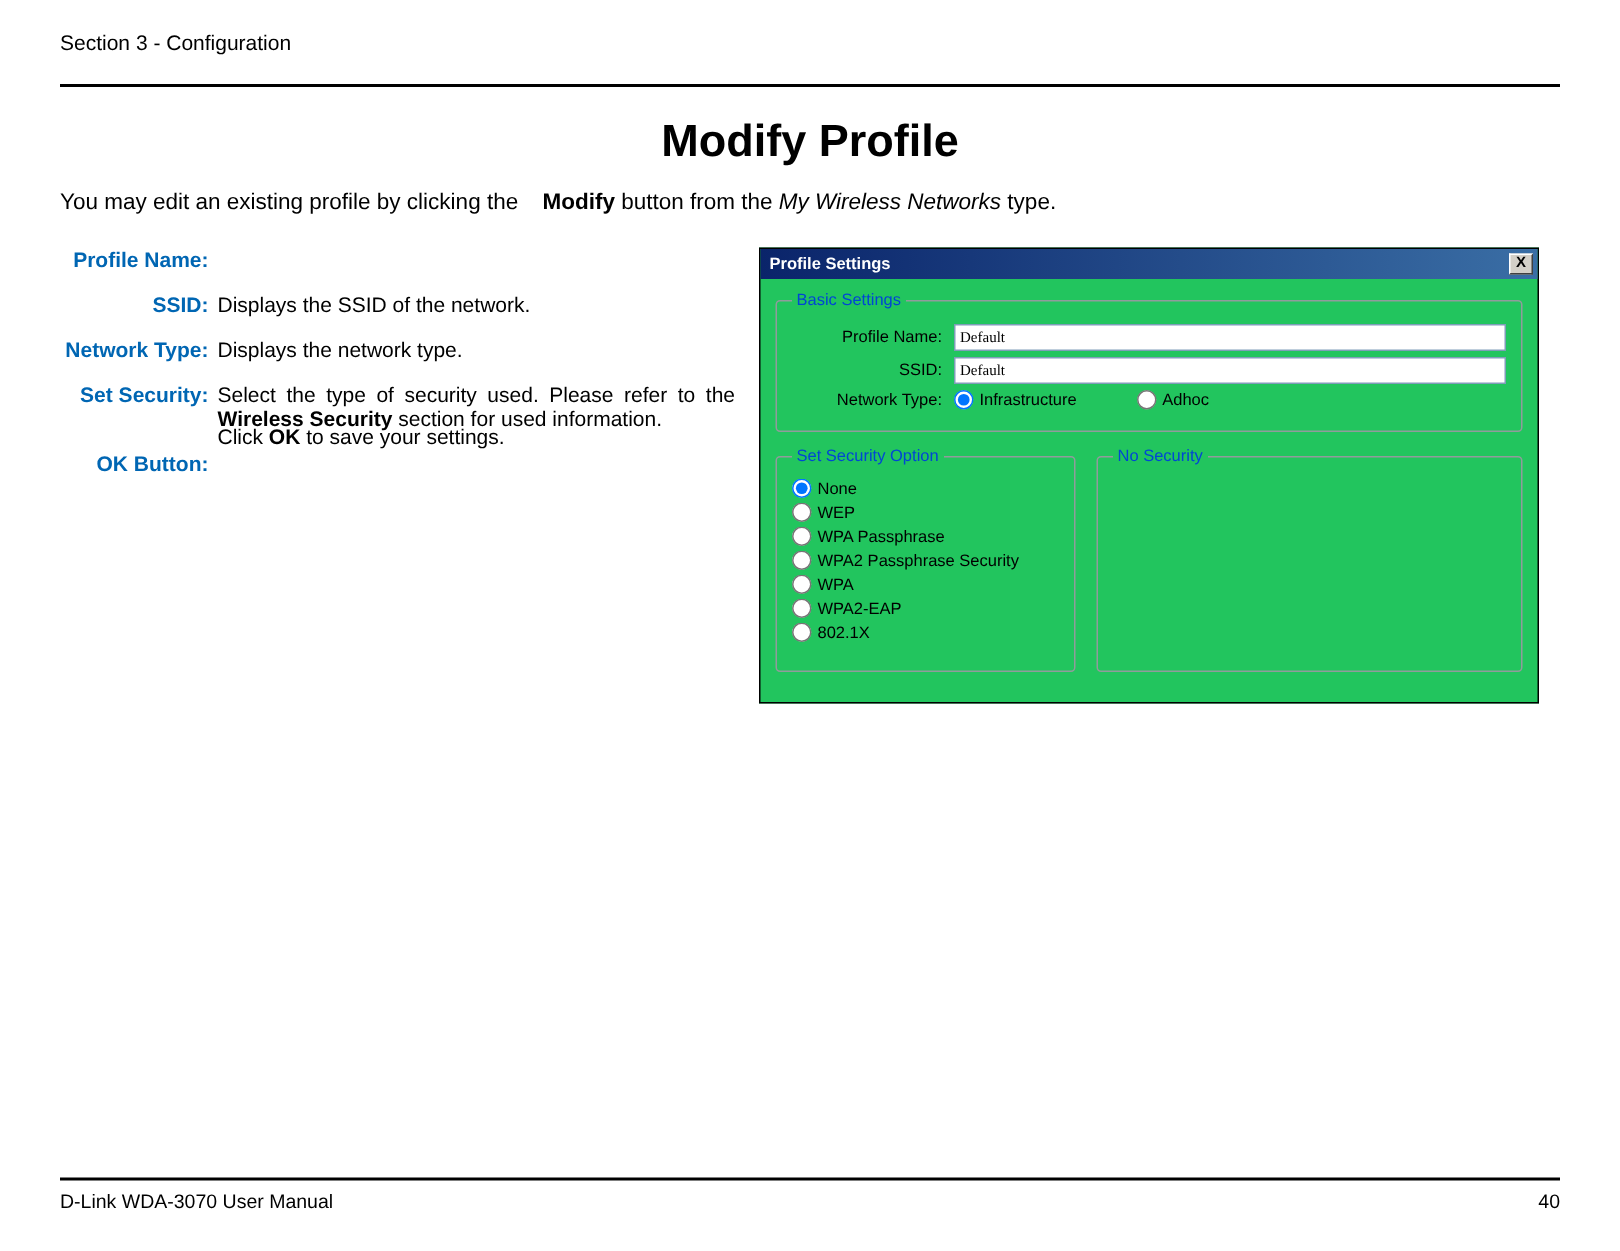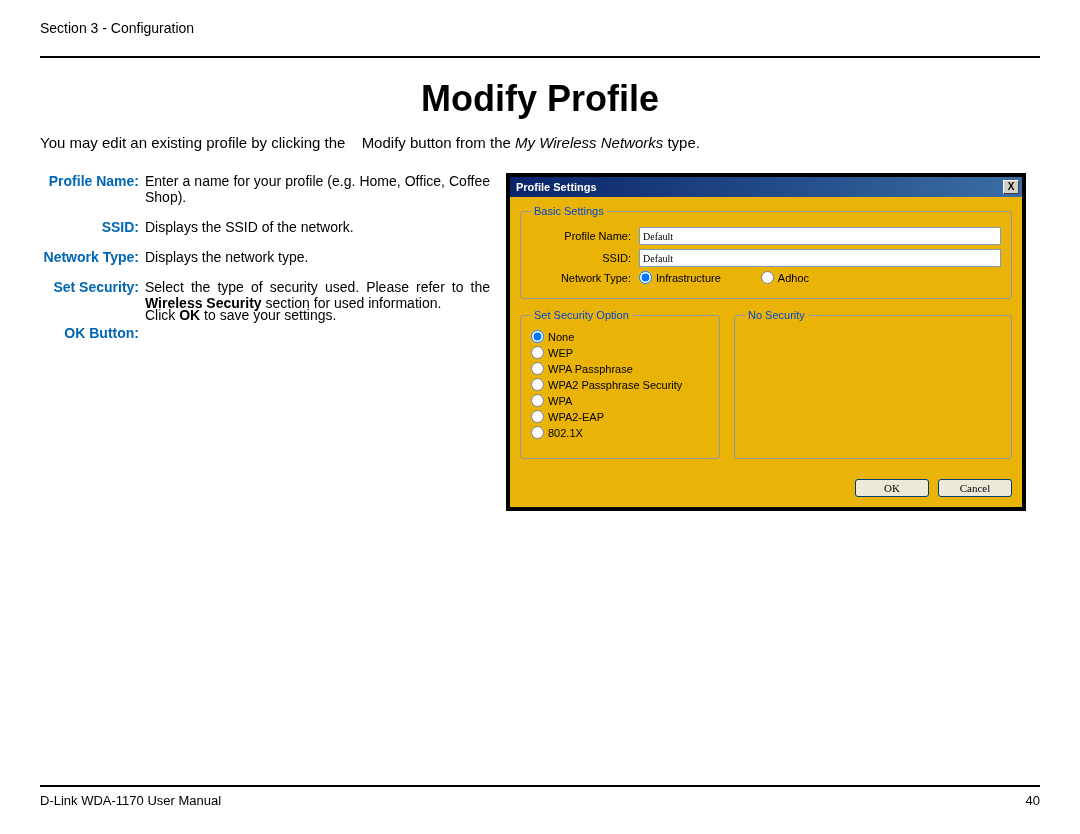--- a/index.html
+++ b/index.html
@@ -17,30 +17,30 @@
   }
   .header-line {
     font-size: 14px;
     padding-bottom: 20px;
     border-bottom: 2px solid #000;
     margin-bottom: 20px;
   }
   .title {
     font-family: "Arial Narrow", Arial, sans-serif;
     font-stretch: condensed;
-    font-size: 36px;
+    font-size: 30px;
     font-weight: bold;
     text-align: center;
     margin-bottom: 14px;
   }
   .intro {
     font-size: 15px;
     margin-bottom: 22px;
   }
-  .intro .bold { font-weight: normal; padding-left: 12px; }
+  .intro .bold { font-weight: bold; padding-left: 12px; }
   .intro .italic { font-style: italic; }
   .content-row {
     display: flex;
     gap: 16px;
     align-items: flex-start;
   }
   .definitions {
     width: 450px;
     font-size: 14px;
   }
@@ -60,22 +60,22 @@
   }
   .def-text {
     flex: 1;
     text-align: justify;
   }
   .def-text .bold { font-weight: bold; }
 
   
   .dialog {
     width: 520px;
-    border: 4px solid #000000;
-    background: #eab308;
+    border: 1px solid #000000;
+    background: #22c55e;
     font-family: Tahoma, sans-serif;
     font-size: 11px;
   }
   .dialog-title {
     background: linear-gradient(to right, #0a246a, #3a6ea5);
     color: #fff;
     font-weight: bold;
     padding: 3px 3px 3px 6px;
     display: flex;
     justify-content: space-between;
@@ -190,21 +190,20 @@
 
   <div class="intro">
     <span>You may edit an existing profile by clicking the </span><span class="bold">Modify</span><span> button from the </span><span class="italic">My Wireless Networks</span><span> type.</span>
   </div>
 
   <div class="content-row">
     <div class="definitions">
 
       <div class="def-row">
         <div class="def-label">Profile Name:</div>
-        <div class="def-text">Enter a name for your profile (e.g. Home, Office, Coffee Shop).</div>
       </div>
 
       <div class="def-row">
         <div class="def-label">SSID:</div>
         <div class="def-text">Displays the SSID of the network.</div>
       </div>
 
       <div class="def-row">
         <div class="def-label">Network Type:</div>
         <div class="def-text">Displays the network type.</div>
@@ -289,25 +288,21 @@
                   <input type="radio" name="sec" style="">
                   <span>802.1X</span>
                 </label>
             </div>
           </fieldset>
           <fieldset class="win">
             <legend>No Security</legend>
           </fieldset>
         </div>
       </div>
-      <div class="dialog-buttons">
-        <button class="win-btn">OK</button>
-        <button class="win-btn">Cancel</button>
-      </div>
     </div>
 
   </div>
 </div>
 
 <div class="footer">
-  <span>D-Link WDA-1170 User Manual</span>
+  <span>D-Link WDA-3070 User Manual</span>
   <span>40</span>
 </div>
 
 </body></html>

